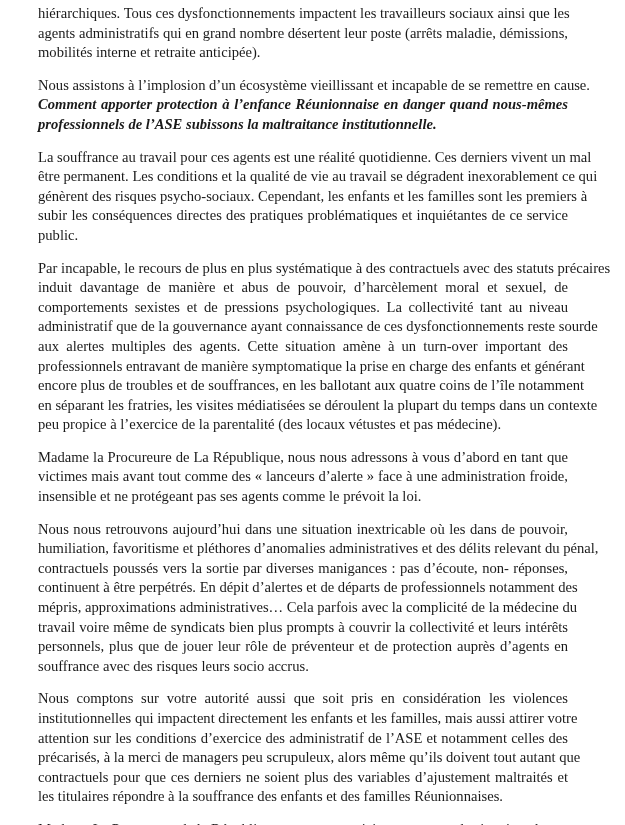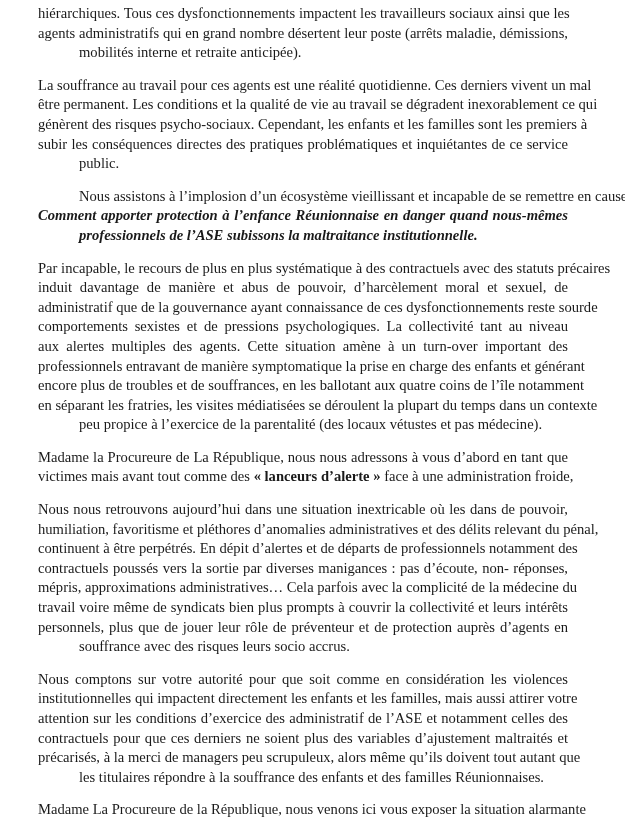--- a/index.html
+++ b/index.html
@@ -4,83 +4,84 @@
 <style>
   html, body { margin: 0; padding: 0; background: #ffffff; }
   body { width: 625px; height: 825px; overflow: hidden; position: relative; }
   .page {
     position: absolute; left: 38px; top: 4px; width: 530px;
     font-family: "Liberation Serif", serif;
     font-size: 14.6px; line-height: 19.6px; color: #1a1a1a;
   }
   .para { margin: 0 0 13px 0; text-align: justify; }
   .para .line { display: block; text-align: justify; text-align-last: justify; white-space: nowrap; }
-  .para .line.last { text-align-last: left; margin-left: 41px; }
+  .para .line.last { text-align-last: left; }
   .bi { font-weight: bold; font-style: italic; }
-  .b { font-weight: bold; }
+  .b { font-weight: normal; }
 </style>
 </head>
 <body>
 
 <div class="page">
 
   <p class="para">
     <span class="line">hiérarchiques. Tous ces dysfonctionnements impactent les travailleurs sociaux ainsi que les</span>
     <span class="line">agents administratifs qui en grand nombre désertent leur poste (arrêts maladie, démissions,</span>
     <span class="line last">mobilités interne et retraite anticipée).</span>
   </p>
 
   <p class="para">
+    <span class="line last">Nous assistons à l’implosion d’un écosystème vieillissant et incapable de se remettre en cause.</span>
+    <span class="line bi">Comment apporter protection à l’enfance Réunionnaise en danger quand nous-mêmes</span>
+    <span class="line last bi">professionnels de l’ASE subissons la maltraitance institutionnelle.</span>
+  </p>
+
+  <p class="para">
     <span class="line">La souffrance au travail pour ces agents est une réalité quotidienne. Ces derniers vivent un mal</span>
     <span class="line">être permanent. Les conditions et la qualité de vie au travail se dégradent inexorablement ce qui</span>
     <span class="line">génèrent des risques psycho-sociaux. Cependant, les enfants et les familles sont les premiers à</span>
     <span class="line">subir les conséquences directes des pratiques problématiques et inquiétantes de ce service</span>
     <span class="line last">public.</span>
   </p>
 
   <p class="para">
-    <span class="line last">Nous assistons à l’implosion d’un écosystème vieillissant et incapable de se remettre en cause.</span>
-    <span class="line bi">Comment apporter protection à l’enfance Réunionnaise en danger quand nous-mêmes</span>
-    <span class="line last bi">professionnels de l’ASE subissons la maltraitance institutionnelle.</span>
-  </p>
-
-  <p class="para">
     <span class="line">Par incapable, le recours de plus en plus systématique à des contractuels avec des statuts précaires</span>
     <span class="line">induit davantage de manière et abus de pouvoir, d’harcèlement moral et sexuel, de</span>
+    <span class="line">comportements sexistes et de pressions psychologiques. La collectivité tant au niveau</span>
     <span class="line">administratif que de la gouvernance ayant connaissance de ces dysfonctionnements reste sourde</span>
-    <span class="line">comportements sexistes et de pressions psychologiques. La collectivité tant au niveau</span>
     <span class="line">aux alertes multiples des agents. Cette situation amène à un turn-over important des</span>
     <span class="line">professionnels entravant de manière symptomatique la prise en charge des enfants et générant</span>
     <span class="line">encore plus de troubles et de souffrances, en les ballotant aux quatre coins de l’île notamment</span>
     <span class="line">en séparant les fratries, les visites médiatisées se déroulent la plupart du temps dans un contexte</span>
     <span class="line last">peu propice à l’exercice de la parentalité (des locaux vétustes et pas médecine).</span>
   </p>
 
   <p class="para">
     <span class="line">Madame la Procureure de La République, nous nous adressons à vous d’abord en tant que</span>
     <span class="line"><span>victimes mais avant tout comme des </span><span class="b">« lanceurs d’alerte »</span><span> face à une administration froide,</span></span>
+    <span class="line last">insensible et ne protégeant pas ses agents comme le prévoit la loi.</span>
   </p>
 
   <p class="para">
     <span class="line">Nous nous retrouvons aujourd’hui dans une situation inextricable où les dans de pouvoir,</span>
     <span class="line">humiliation, favoritisme et pléthores d’anomalies administratives et des délits relevant du pénal,</span>
+    <span class="line">contractuels poussés vers la sortie par diverses manigances : pas d’écoute, non- réponses,</span>
     <span class="line">continuent à être perpétrés. En dépit d’alertes et de départs de professionnels notamment des</span>
-    <span class="line">contractuels poussés vers la sortie par diverses manigances : pas d’écoute, non- réponses,</span>
     <span class="line">mépris, approximations administratives… Cela parfois avec la complicité de la médecine du</span>
     <span class="line">travail voire même de syndicats bien plus prompts à couvrir la collectivité et leurs intérêts</span>
     <span class="line">personnels, plus que de jouer leur rôle de préventeur et de protection auprès d’agents en</span>
     <span class="line last">souffrance avec des risques leurs socio accrus.</span>
   </p>
 
   <p class="para">
-    <span class="line">Nous comptons sur votre autorité pour que soit comme en considération les violences</span>
+    <span class="line">Nous comptons sur votre autorité aussi que soit pris en considération les violences</span>
     <span class="line">institutionnelles qui impactent directement les enfants et les familles, mais aussi attirer votre</span>
     <span class="line">attention sur les conditions d’exercice des administratif de l’ASE et notamment celles des</span>
+    <span class="line">précarisés, à la merci de managers peu scrupuleux, alors même qu’ils doivent tout autant que</span>
     <span class="line">contractuels pour que ces derniers ne soient plus des variables d’ajustement maltraités et</span>
-    <span class="line">précarisés, à la merci de managers peu scrupuleux, alors même qu’ils doivent tout autant que</span>
     <span class="line last">les titulaires répondre à la souffrance des enfants et des familles Réunionnaises.</span>
   </p>
 
   <p class="para">
     <span class="line">Madame La Procureure de la République, nous venons ici vous exposer la situation alarmante</span>
 
   </p>
 
 </div>
 

